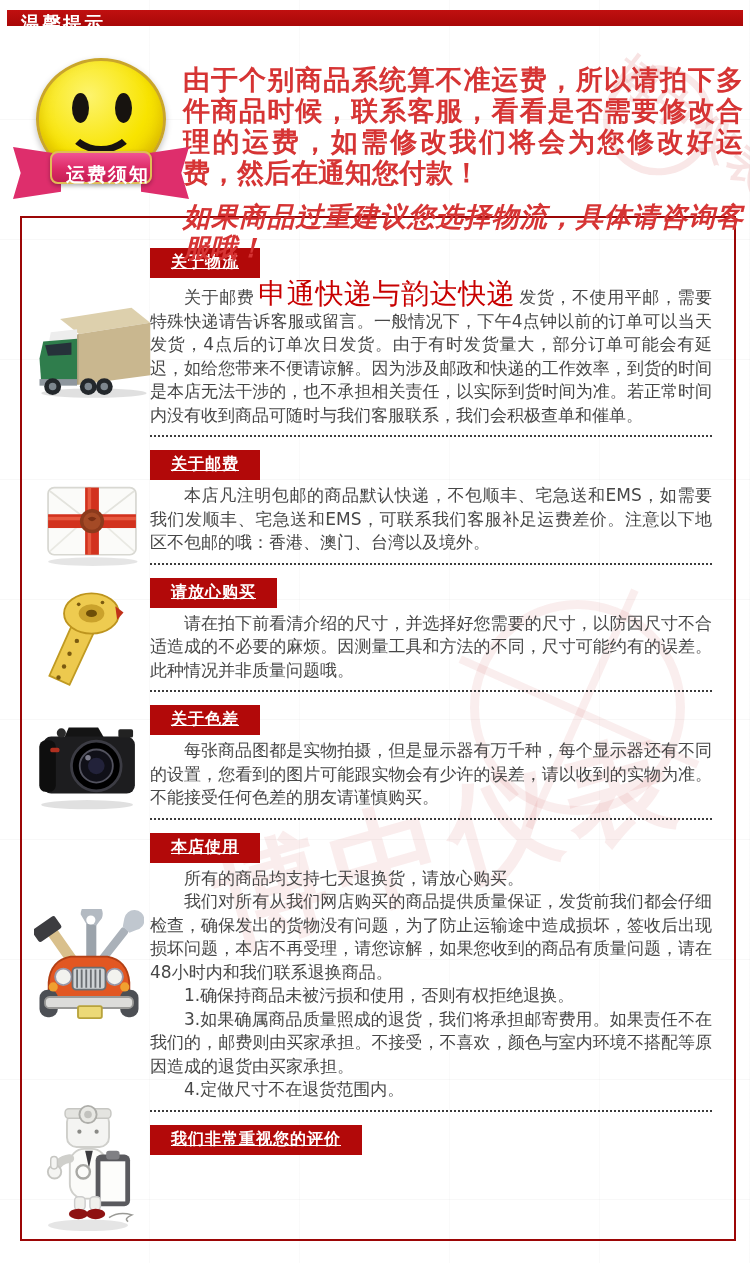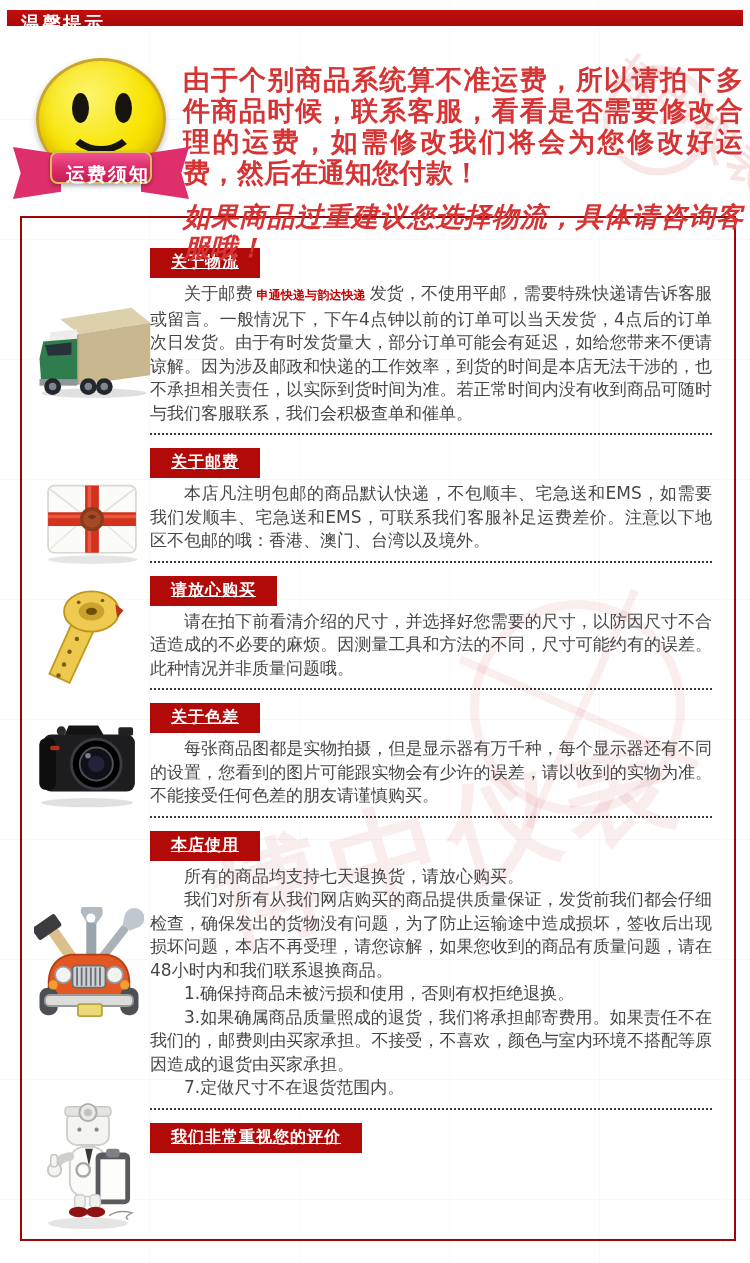--- a/index.html
+++ b/index.html
@@ -65,21 +65,21 @@
     color:rgba(208,78,78,.10); font-size:110px; font-weight:bold; letter-spacing:10px; white-space:nowrap; }
 
   
   .mainbox { position:absolute; left:20px; top:216px; width:716px; height:1025px;
     border:2px solid #9c0606; background:transparent; padding-top:30px; z-index:2; overflow:hidden; }
 
   .sec { position:relative; padding:0 22px 0 128px; }
   .badge { display:inline-block; background:#b20909; color:#fff; font-size:16px; font-weight:bold;
     padding:4px 21px 5px; margin-bottom:4px; letter-spacing:1px;text-decoration:underline; }
   .body { font-size:17px; color:#474747; line-height:23.5px; text-align:justify; text-indent:2em; }
-  .hl { color:#c80000; font-weight:bold; font-size:12px; padding:0 4px; }
+  .hl { color:#c80000; font-weight:normal; font-size:28px; padding:0 4px; }
   .dotline { border-top:2px dotted #3c3c3c; margin:8px 0 13px; height:0; }
   .icon { position:absolute; left:10px; z-index:2; }
   .sec-logistics .icon { top:50px; }
   .sec-postage  .icon { top:22px; left:14px; }
   .sec-size     .icon { top:8px;  left:18px; }
   .sec-color    .icon { top:4px;  left:8px; }
   .sec-aftersale .icon { top:76px; left:12px; }
   .sec-review   .icon { top:-22px; left:16px; }
 </style>
 </head>
@@ -228,21 +228,21 @@
           <path d="M47,66 v20 M52,66 v20 M57,66 v20 M62,66 v20 M67,66 v20 M72,66 v20" stroke="#6a6e72" stroke-width="2"></path>
           <rect x="12" y="96" width="96" height="12" rx="5" fill="#dcdcda" stroke="#9a9a98" stroke-width="2"></rect>
           <rect x="48" y="106" width="26" height="13" rx="2" fill="#ecd977" stroke="#b8a33c" stroke-width="2"></rect>
         </svg>
       </div>
       <div class="badge">本店使用</div>
       <p class="body">所有的商品均支持七天退换货，请放心购买。</p>
       <p class="body">我们对所有从我们网店购买的商品提供质量保证，发货前我们都会仔细检查，确保发出的货物没有问题，为了防止运输途中造成损坏，签收后出现损坏问题，本店不再受理，请您谅解，如果您收到的商品有质量问题，请在48小时内和我们联系退换商品。</p>
       <p class="body">1.确保持商品未被污损和使用，否则有权拒绝退换。</p>
       <p class="body">3.如果确属商品质量照成的退货，我们将承担邮寄费用。如果责任不在我们的，邮费则由买家承担。不接受，不喜欢，颜色与室内环境不搭配等原因造成的退货由买家承担。</p>
-      <p class="body">7.定做尺寸不在退货范围内。</p>
+      <p class="body">4.定做尺寸不在退货范围内。</p>
       <div class="dotline"></div>
     </section>
 
     <section class="sec sec-review">
       <div class="icon">
         <svg viewBox="0 0 104 136" width="100" height="130">
           <ellipse cx="52" cy="128" rx="42" ry="6" fill="#000" opacity="0.10"></ellipse>
           <rect x="30" y="10" width="44" height="36" rx="10" fill="#f4f4f2" stroke="#cfcfcb" stroke-width="2"></rect>
           <rect x="28" y="6" width="48" height="10" rx="4" fill="#e4e4e0" stroke="#c6c6c2" stroke-width="1.5"></rect>
           <circle cx="52" cy="12" r="9" fill="#e8e8e4" stroke="#aeaeaa" stroke-width="2"></circle>

